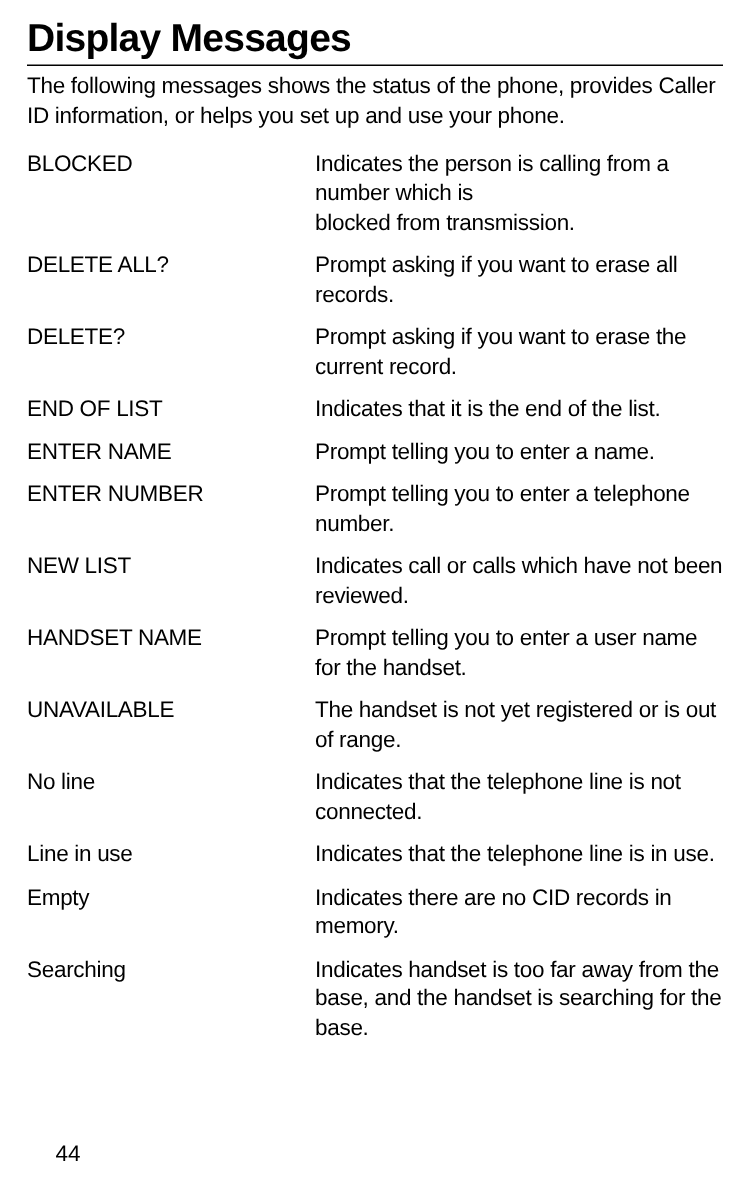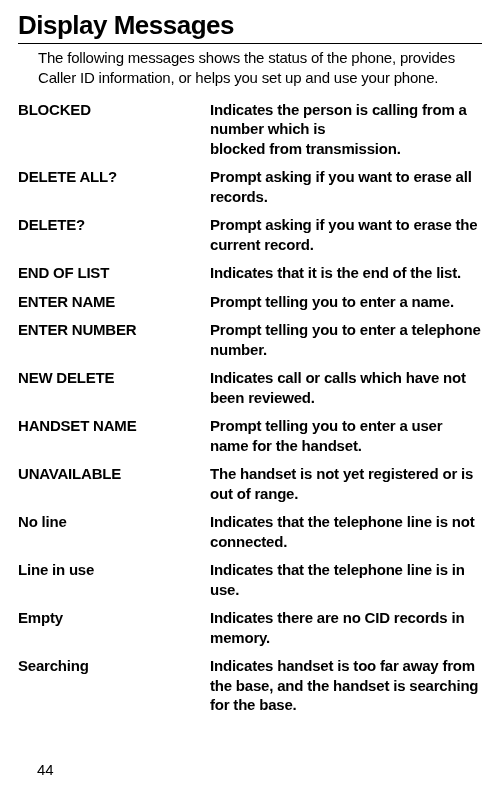--- a/index.html
+++ b/index.html
@@ -25,26 +25,24 @@
     .divider {
       border: none;
       border-top: 1px solid #000;
       margin-bottom: 4px;
     }
     .intro {
       font-size: 15px;
       line-height: 1.3;
       margin-bottom: 8px;
       letter-spacing: -0.2px;
-      margin-left: 20px;
     }
     .msg-table {
       width: 100%;
       border-collapse: collapse;
-      font-weight: bold;
     }
     .msg-table td {
       vertical-align: top;
       padding: 4.5px 0;
       font-size: 15px;
       line-height: 1.3;
       letter-spacing: -0.2px;
     }
     .msg-table td.term {
       width: 192px;
@@ -86,21 +84,21 @@
       </tr>
       <tr>
         <td class="term">ENTER NAME</td>
         <td style="white-space: pre-line; margin-left: 45px;">Prompt telling you to enter a name.</td>
       </tr>
       <tr>
         <td class="term">ENTER NUMBER</td>
         <td style="white-space: pre-line;">Prompt telling you to enter a telephone number.</td>
       </tr>
       <tr>
-        <td class="term">NEW DELETE</td>
+        <td class="term">NEW LIST</td>
         <td style="white-space: pre-line;">Indicates call or calls which have not been reviewed.</td>
       </tr>
       <tr>
         <td class="term">HANDSET NAME</td>
         <td style="white-space: pre-line;">Prompt telling you to enter a user name for the handset.</td>
       </tr>
       <tr>
         <td class="term">UNAVAILABLE</td>
         <td style="white-space: pre-line;">The handset is not yet registered or is out of range.</td>
       </tr>

